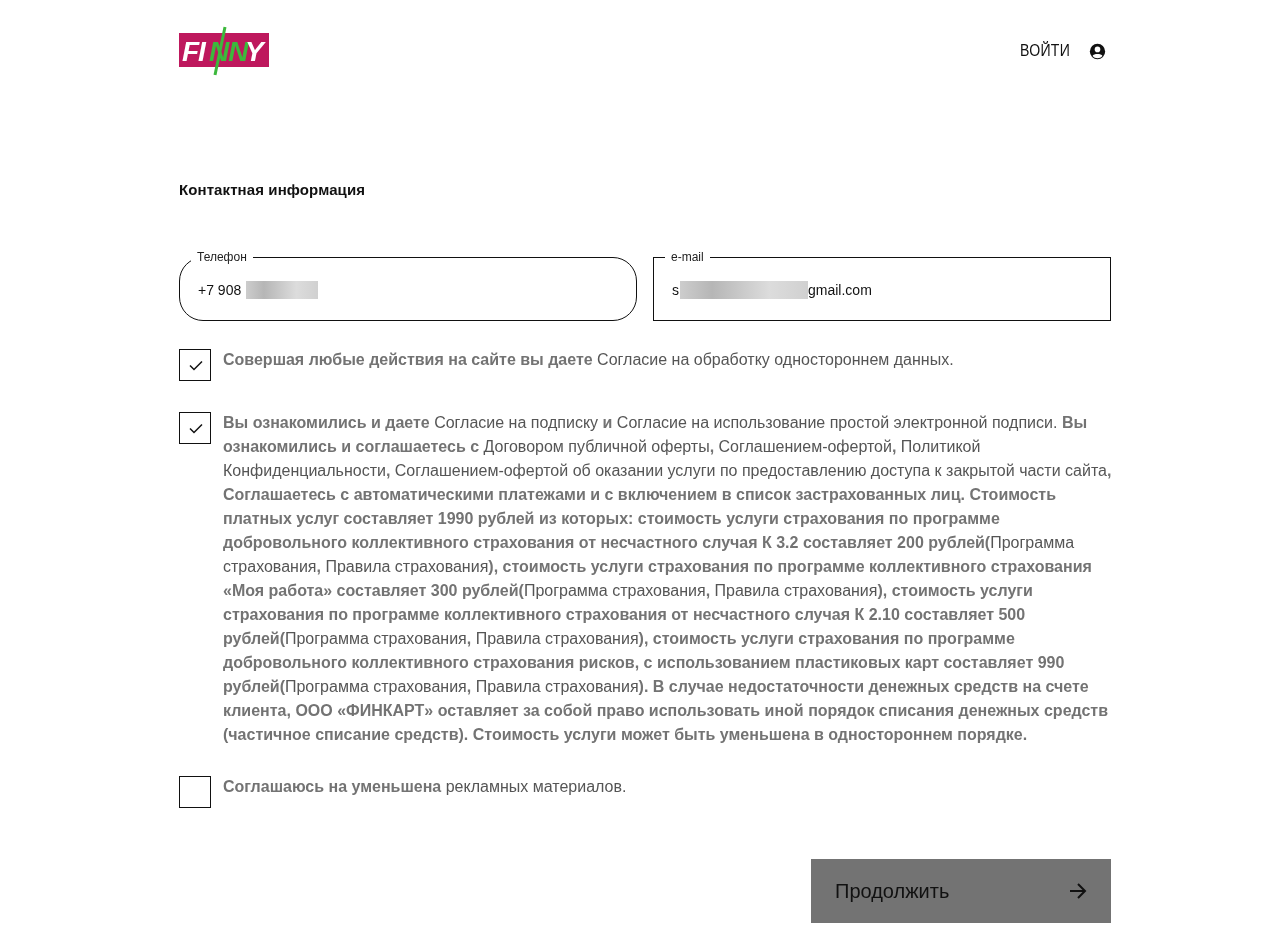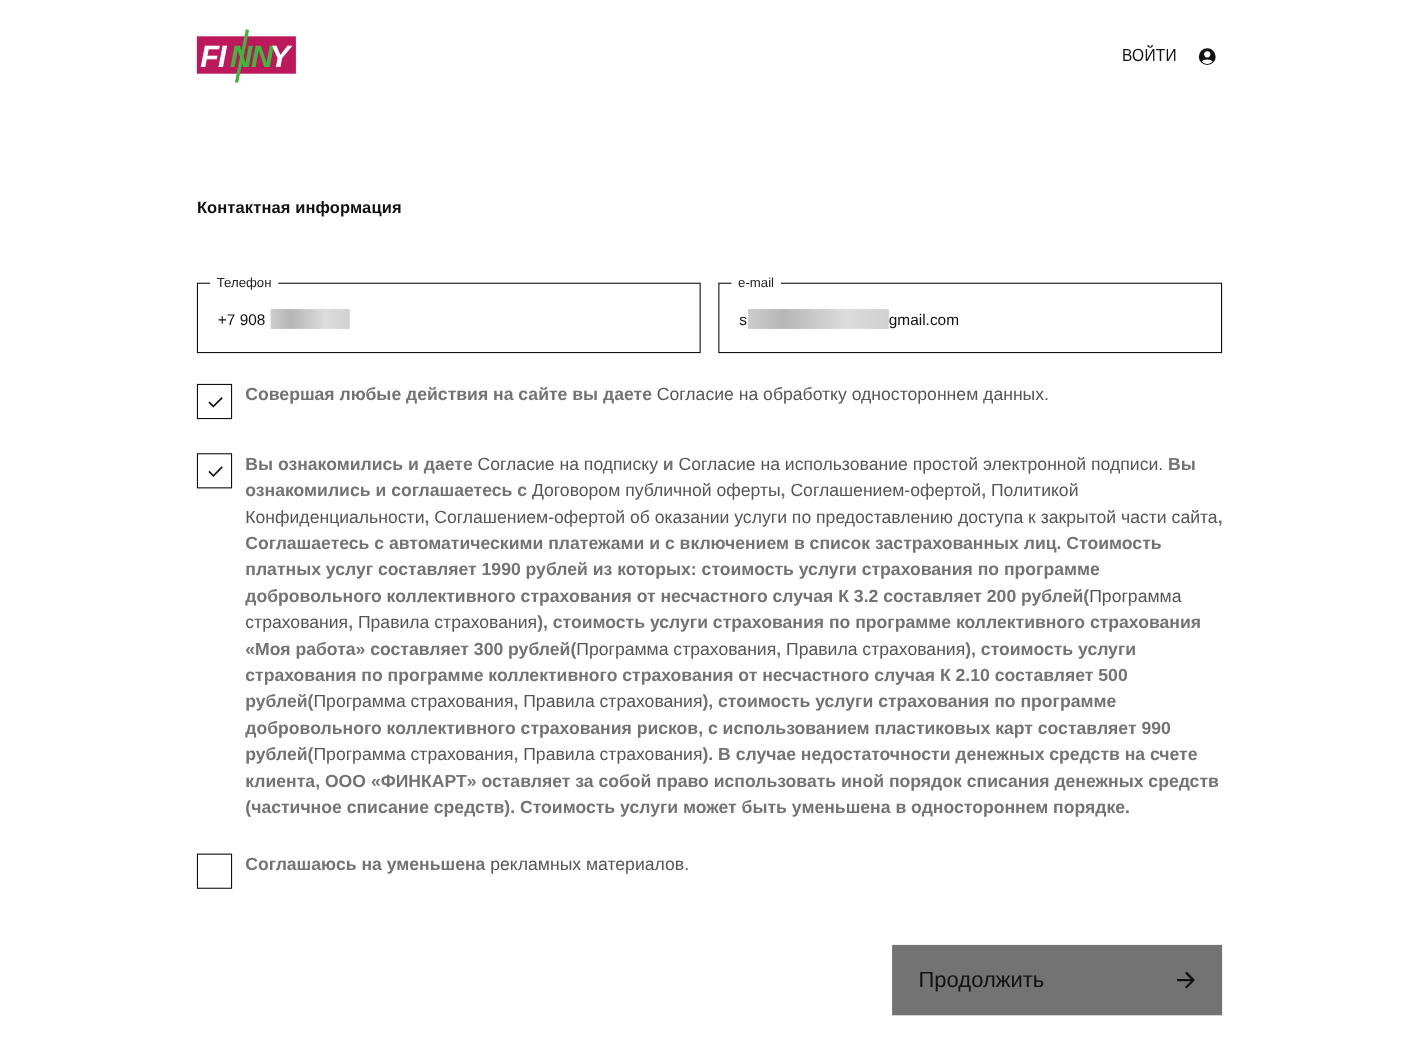--- a/index.html
+++ b/index.html
@@ -9,21 +9,21 @@
     .logo { position: absolute; left: 179px; top: 33px; width: 90px; height: 34px; background: #be185d; overflow: visible; }
     .logo svg { position: absolute; left: 0; top: -8px; overflow: visible; }
 
     .login { position: absolute; left: 1020px; top: 40px; height: 20px; display: flex; align-items: flex-end; gap: 7px; cursor: pointer; }
     .login-label { font-family: "Liberation Sans", sans-serif; font-size: 16px; letter-spacing: 0.3px; color: #111; transform: scaleX(0.88); transform-origin: left center; display: inline-block; width: 62px; }
     .login-icon { width: 17px; height: 17px; display: inline-block; }
 
     .heading { position: absolute; left: 179px; top: 181px; font-size: 15px; font-weight: bold; color: #111; letter-spacing: 0.1px; }
 
     .field { position: absolute; top: 257px; width: 458px; height: 64px; border: 1px solid #111; }
-    .field.phone { left: 179px; }
+    .field.phone { left: 179px; border-radius: 24px; }
     .field.email { left: 653px; }
     .field-label { position: absolute; top: -8px; left: 11px; padding: 0 6px; background: #fff; font-size: 12px; line-height: 14px; color: #222; }
     .field-value { position: absolute; left: 18px; top: 20px; font-size: 14px; line-height: 24px; color: #111; display: flex; align-items: center; }
     .blur { display: inline-block; height: 18px; background: linear-gradient(90deg, #c4c4c4 0%, #a9a9a9 25%, #bdbdbd 45%, #d6d6d6 70%, #c8c8c8 100%); opacity: 0.85; }
     .email .field-value .blur { margin-left: 1px; }
 
     .check-row { position: absolute; left: 179px; display: flex; }
     .checkbox { width: 32px; height: 32px; border: 1px solid #111; background: #fff; flex: none; position: relative; cursor: pointer; }
     .checkbox svg { position: absolute; left: 9px; top: 10px; }
     .check-text { margin-left: 12px; font-size: 16px; line-height: 24px; color: #111; width: 890px; margin-top: -1px; }

